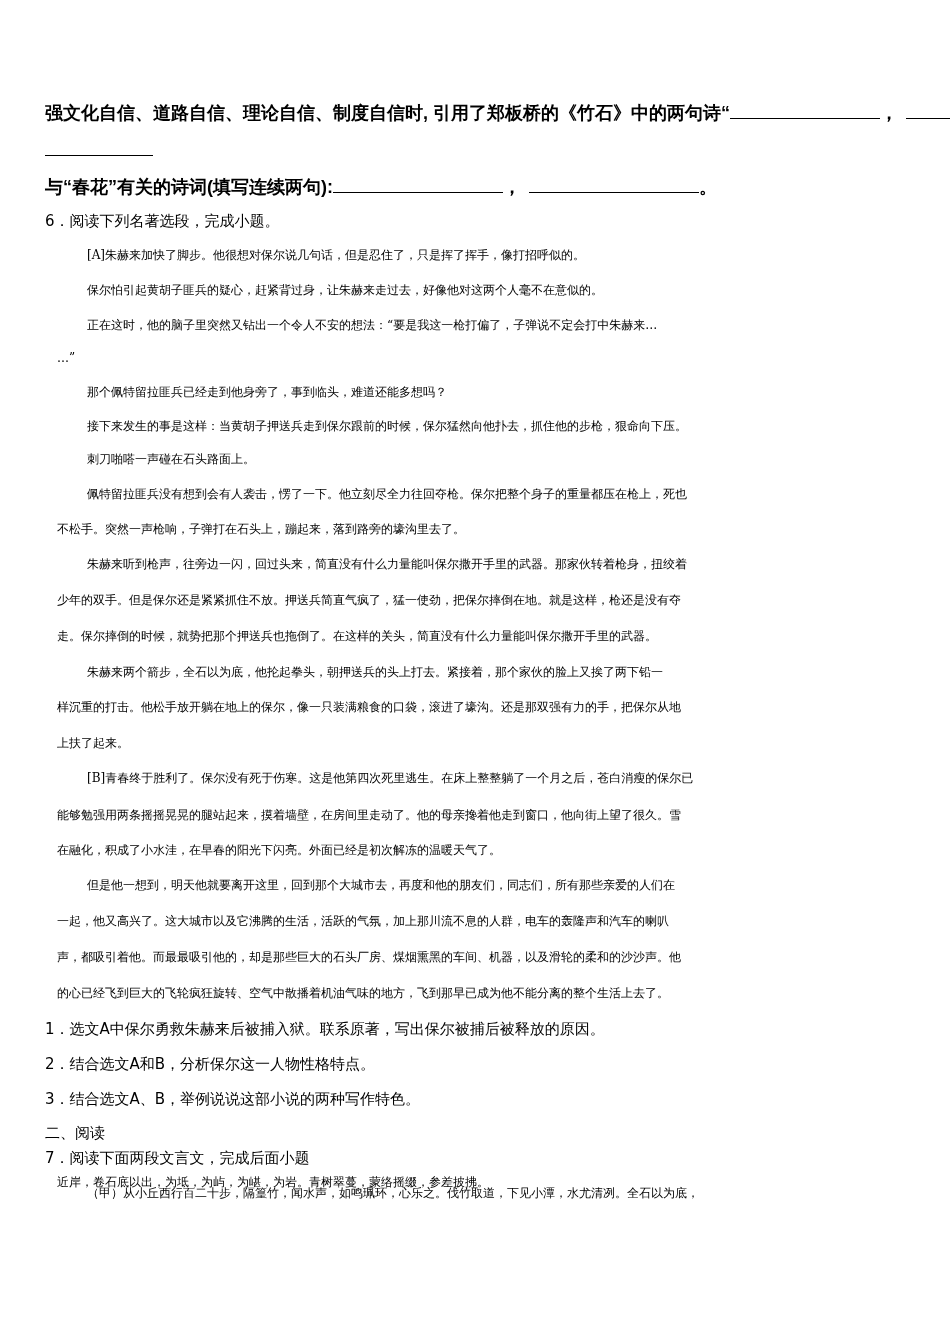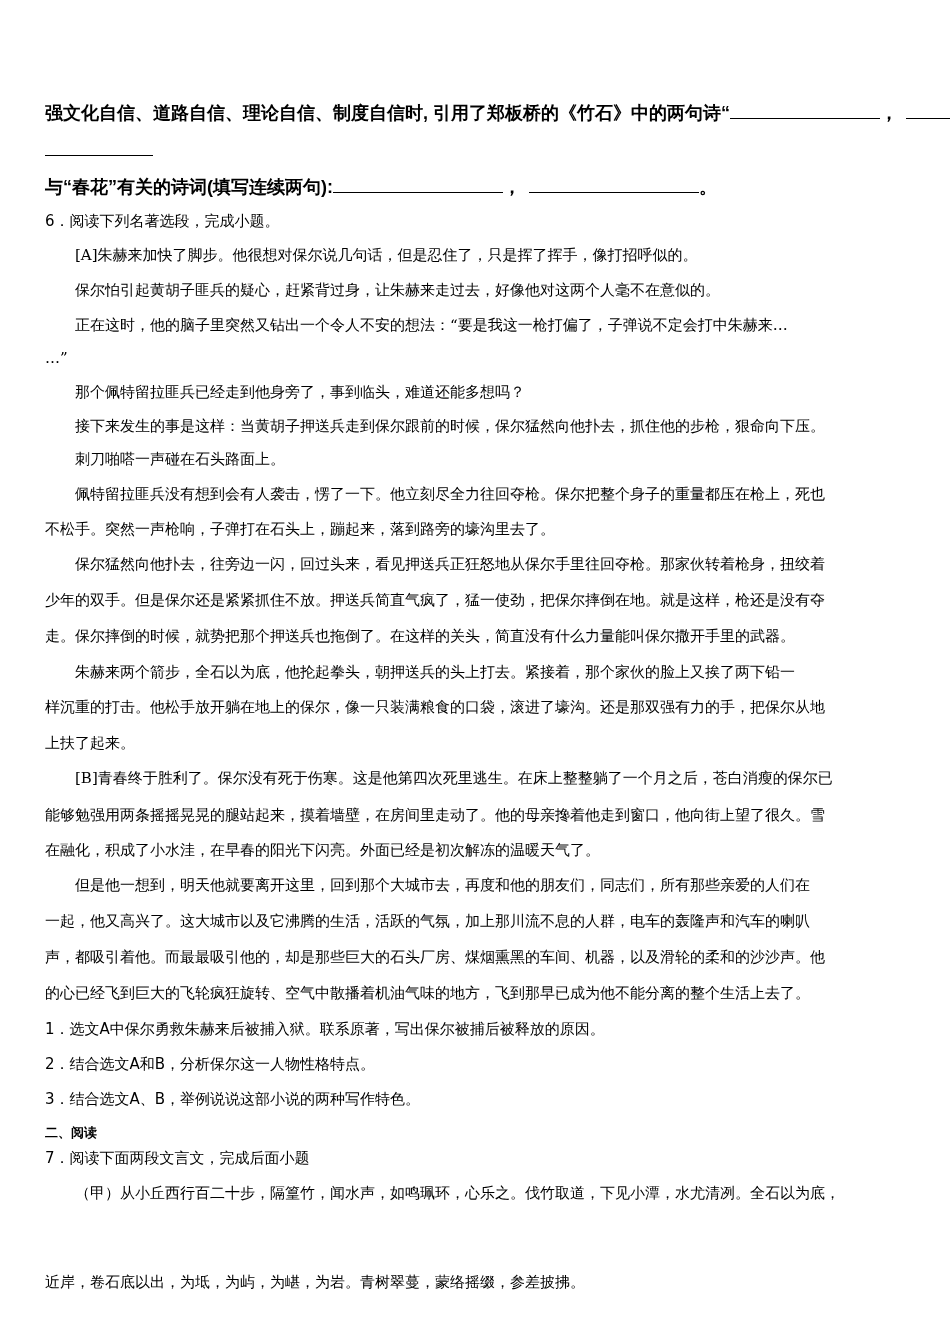--- a/index.html
+++ b/index.html
@@ -27,37 +27,38 @@
     font-size: 15px;
     line-height: 20px;
   }
   .bold-sans {
     font-family: "Liberation Sans", "DejaVu Sans", sans-serif;
     font-weight: bold;
     font-size: 18px;
   }
   .serif {
     font-family: "DejaVu Serif", "Liberation Serif", serif;
-    font-size: 15px;
+    font-size: 12px;
+    margin-left: 12px;
   }
   .sans {
     font-family: "DejaVu Sans", "Liberation Sans", sans-serif;
     font-size: 15px;
   }
   .indent { padding-left: 30px; }
   .blank {
     display: inline-block;
     border-bottom: 1px solid #000;
     height: 14px;
     vertical-align: baseline;
   }
   .section-head {
     font-family: "DejaVu Sans", "Liberation Sans", sans-serif;
-    font-weight: bold;
-    font-size: 13px;
+    font-weight: normal;
+    font-size: 15px;
   }
 </style>
 </head>
 <body>
 
 <div class="page">
 
   <div class="line bold-sans" style="top:103px;">
     <span>强文化自信、道路自信、理论自信、制度自信时, 引用了郑板桥的《竹石》中的两句诗“</span><span class="blank" style="width:150px;"></span><span>，</span><span class="blank" style="width:72px;margin-left:8px;"></span>
   </div>
@@ -72,21 +73,21 @@
 
   <div class="line serif indent" style="top:245px;">[A]朱赫来加快了脚步。他很想对保尔说几句话，但是忍住了，只是挥了挥手，像打招呼似的。</div>
   <div class="line serif indent" style="top:280px;text-align:right;">保尔怕引起黄胡子匪兵的疑心，赶紧背过身，让朱赫来走过去，好像他对这两个人毫不在意似的。</div>
   <div class="line serif indent" style="top:315px;">正在这时，他的脑子里突然又钻出一个令人不安的想法：“要是我这一枪打偏了，子弹说不定会打中朱赫来…</div>
   <div class="line serif" style="top:348px;">…”</div>
   <div class="line serif indent" style="top:382px;">那个佩特留拉匪兵已经走到他身旁了，事到临头，难道还能多想吗？</div>
   <div class="line serif indent" style="top:416px;">接下来发生的事是这样：当黄胡子押送兵走到保尔跟前的时候，保尔猛然向他扑去，抓住他的步枪，狠命向下压。</div>
   <div class="line serif indent" style="top:449px;">刺刀啪嗒一声碰在石头路面上。</div>
   <div class="line serif indent" style="top:484px;">佩特留拉匪兵没有想到会有人袭击，愣了一下。他立刻尽全力往回夺枪。保尔把整个身子的重量都压在枪上，死也</div>
   <div class="line serif" style="top:519px;">不松手。突然一声枪响，子弹打在石头上，蹦起来，落到路旁的壕沟里去了。</div>
-  <div class="line serif indent" style="top:554px;">保尔猛然向他扑去，往旁边一闪，回过头来，看见押送兵正狂怒地从保尔手里往回夺枪。那家伙转着枪身，扭绞着</div>
+  <div class="line serif indent" style="top:554px;">朱赫来听到枪声，往旁边一闪，回过头来，简直没有什么力量能叫保尔撒开手里的武器。那家伙转着枪身，扭绞着</div>
   <div class="line serif" style="top:590px;">少年的双手。但是保尔还是紧紧抓住不放。押送兵简直气疯了，猛一使劲，把保尔摔倒在地。就是这样，枪还是没有夺</div>
   <div class="line serif" style="top:626px;">走。保尔摔倒的时候，就势把那个押送兵也拖倒了。在这样的关头，简直没有什么力量能叫保尔撒开手里的武器。</div>
   <div class="line serif indent" style="top:662px;">朱赫来两个箭步，全石以为底，他抡起拳头，朝押送兵的头上打去。紧接着，那个家伙的脸上又挨了两下铅一</div>
   <div class="line serif" style="top:697px;">样沉重的打击。他松手放开躺在地上的保尔，像一只装满粮食的口袋，滚进了壕沟。还是那双强有力的手，把保尔从地</div>
   <div class="line serif" style="top:733px;">上扶了起来。</div>
 
   <div class="line serif indent" style="top:768px;">[B]青春终于胜利了。保尔没有死于伤寒。这是他第四次死里逃生。在床上整整躺了一个月之后，苍白消瘦的保尔已</div>
   <div class="line serif" style="top:805px;">能够勉强用两条摇摇晃晃的腿站起来，摸着墙壁，在房间里走动了。他的母亲搀着他走到窗口，他向街上望了很久。雪</div>
   <div class="line serif" style="top:840px;">在融化，积成了小水洼，在早春的阳光下闪亮。外面已经是初次解冻的温暖天气了。</div>
   <div class="line serif indent" style="top:875px;">但是他一想到，明天他就要离开这里，回到那个大城市去，再度和他的朋友们，同志们，所有那些亲爱的人们在</div>
@@ -95,15 +96,15 @@
   <div class="line serif" style="top:983px;">的心已经飞到巨大的飞轮疯狂旋转、空气中散播着机油气味的地方，飞到那早已成为他不能分离的整个生活上去了。</div>
 
   <div class="line sans" style="top:1019px;">1．选文A中保尔勇救朱赫来后被捕入狱。联系原著，写出保尔被捕后被释放的原因。</div>
   <div class="line sans" style="top:1054px;">2．结合选文A和B，分析保尔这一人物性格特点。</div>
   <div class="line sans" style="top:1089px;">3．结合选文A、B，举例说说这部小说的两种写作特色。</div>
 
   <div class="line section-head" style="top:1123px;">二、阅读</div>
 
   <div class="line sans" style="top:1148px;">7．阅读下面两段文言文，完成后面小题</div>
   <div class="line serif indent" style="top:1183px;">（甲）从小丘西行百二十步，隔篁竹，闻水声，如鸣珮环，心乐之。伐竹取道，下见小潭，水尤清冽。全石以为底，</div>
-  <div class="line serif" style="top:1272px;">近岸，卷石底以出，为坻，为屿，为嵁，为岩。青树翠蔓，蒙络摇缀，参差披拂。</div>
+  <div class="line serif" style="top:1172px;">近岸，卷石底以出，为坻，为屿，为嵁，为岩。青树翠蔓，蒙络摇缀，参差披拂。</div>
 
 </div>
 
 </body></html>

